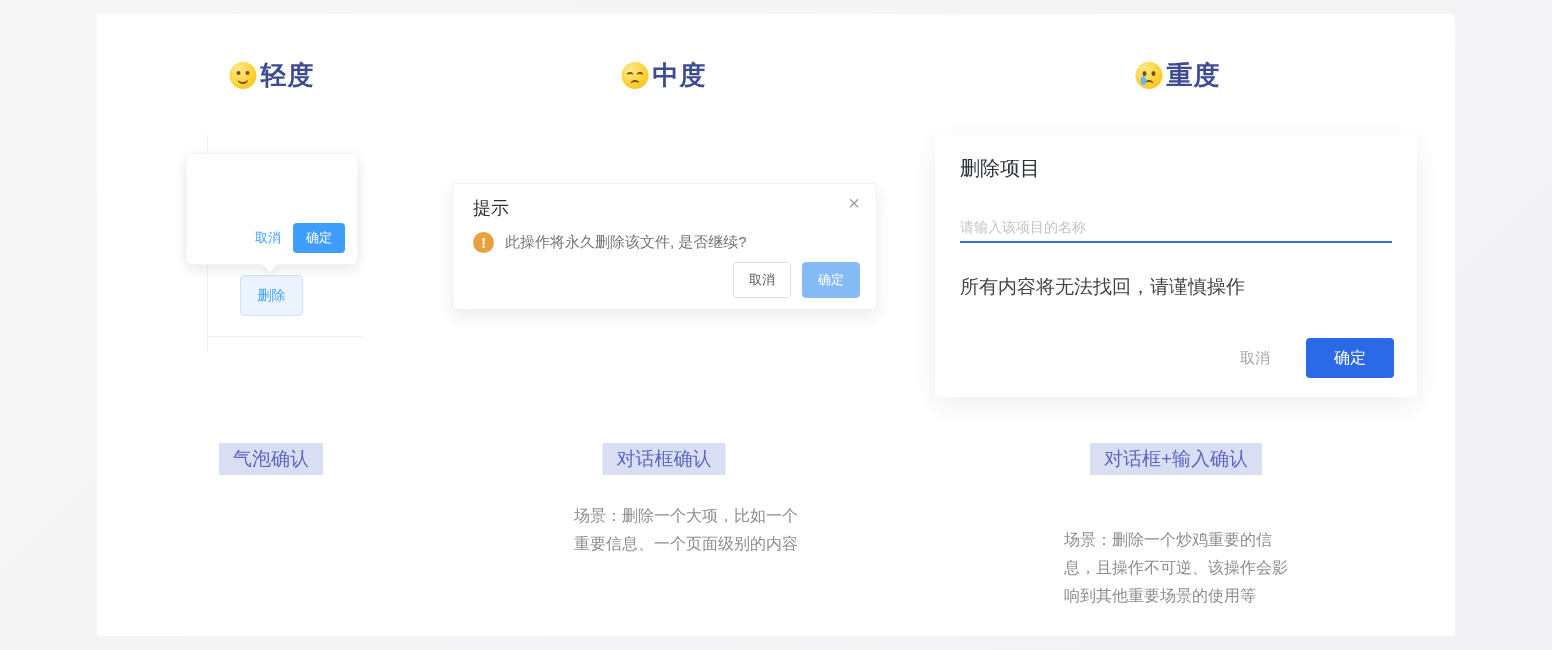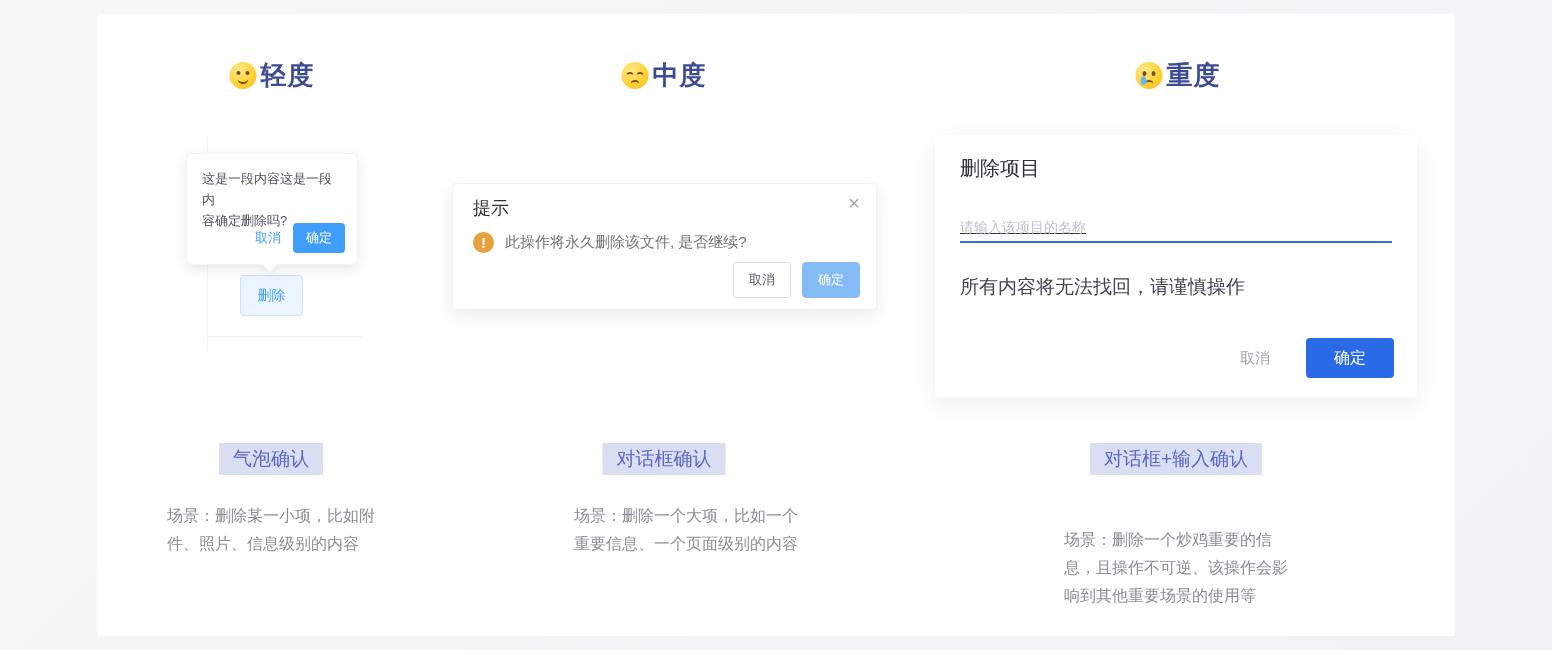--- a/index.html
+++ b/index.html
@@ -99,21 +99,20 @@
     position:absolute; left:935px; top:135px; width:482px; height:262px;
     background:#fff; border-radius:4px;
     box-shadow:0 8px 26px rgba(31,35,41,0.07), 0 0 1px rgba(0,0,0,0.04); box-sizing:border-box;
   }
   .dialog-hv .d-title { position:absolute; left:25px; top:20px; font-size:20px; font-weight:500; color:#2d3138; }
   .dialog-hv .name-input {
     position:absolute; left:25px; top:78px; width:432px; height:28px;
     border:none; border-bottom:2px solid #3a70dd; outline:none;
     font-size:14px; color:#333; padding:0; background:transparent;
     font-family:"Liberation Sans","DejaVu Sans",sans-serif;
-    text-decoration:underline;
   }
   .dialog-hv .name-input::placeholder { color:#c0c4cc; }
   .dialog-hv .d-warn { position:absolute; left:25px; top:139px; font-size:19px; color:#40444b; }
   .dialog-hv .d-footer { position:absolute; right:23px; bottom:19px; display:flex; align-items:center; gap:36px; }
   .txt-cancel { font-size:15px; color:#a1a4aa; cursor:pointer; }
   .btn-strong-primary {
     width:88px; height:40px; background:#2a6ae6; border-radius:4px; color:#fff;
     font-size:16px; display:flex; align-items:center; justify-content:center; cursor:pointer;
   }
 
@@ -162,22 +161,20 @@
       </span>
     <span>重度</span>
   </div>
 
   <div class="table-mock">
     <i class="vline"></i>
     <i class="hline"></i>
   </div>
   <div class="delete-trigger">删除</div>
   <div class="popconfirm">
-    <div class="msg">这是一段内容这是一段内
-容确定删除吗?</div>
     <div class="actions">
       <span class="pop-cancel">取消</span>
       <span class="pop-confirm">确定</span>
     </div>
     <i class="caret"></i>
   </div>
 
   <div class="dialog-md">
     <div class="d-title">提示</div>
     <div class="d-close">×</div>
@@ -198,20 +195,18 @@
     <div class="d-footer">
       <span class="txt-cancel">取消</span>
       <span class="btn-strong-primary">确定</span>
     </div>
   </div>
 
   <div class="badge c1">气泡确认</div>
   <div class="badge c2">对话框确认</div>
   <div class="badge c3">对话框+输入确认</div>
 
-  <div class="desc c1">场景：删除某一小项，比如附
-件、照片、信息级别的内容</div>
   <div class="desc c2">场景：删除一个大项，比如一个
 重要信息、一个页面级别的内容</div>
   <div class="desc c3">场景：删除一个炒鸡重要的信
 息，且操作不可逆、该操作会影
 响到其他重要场景的使用等</div>
 </div>
 
 </body></html>

